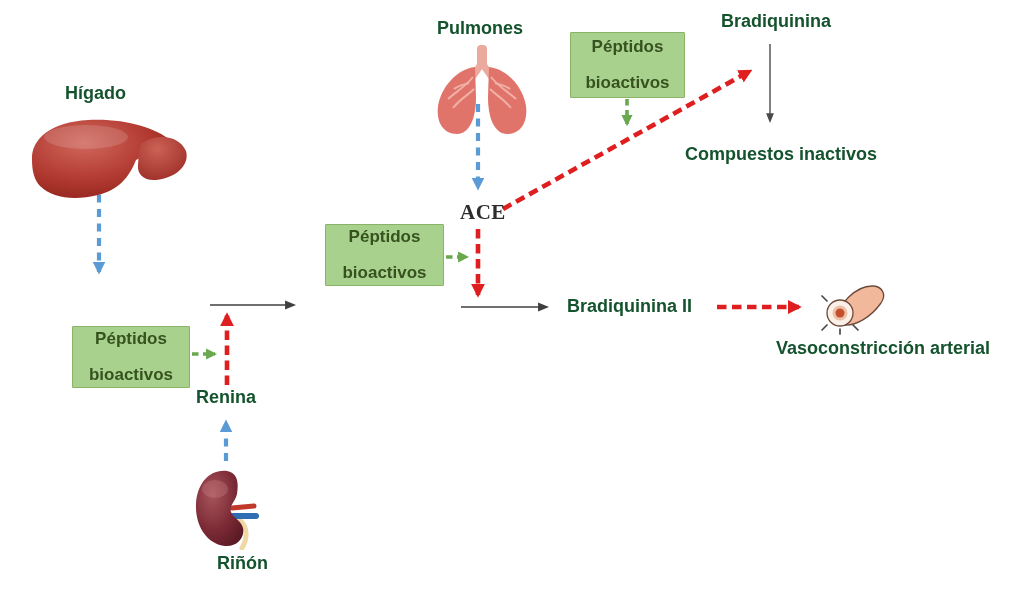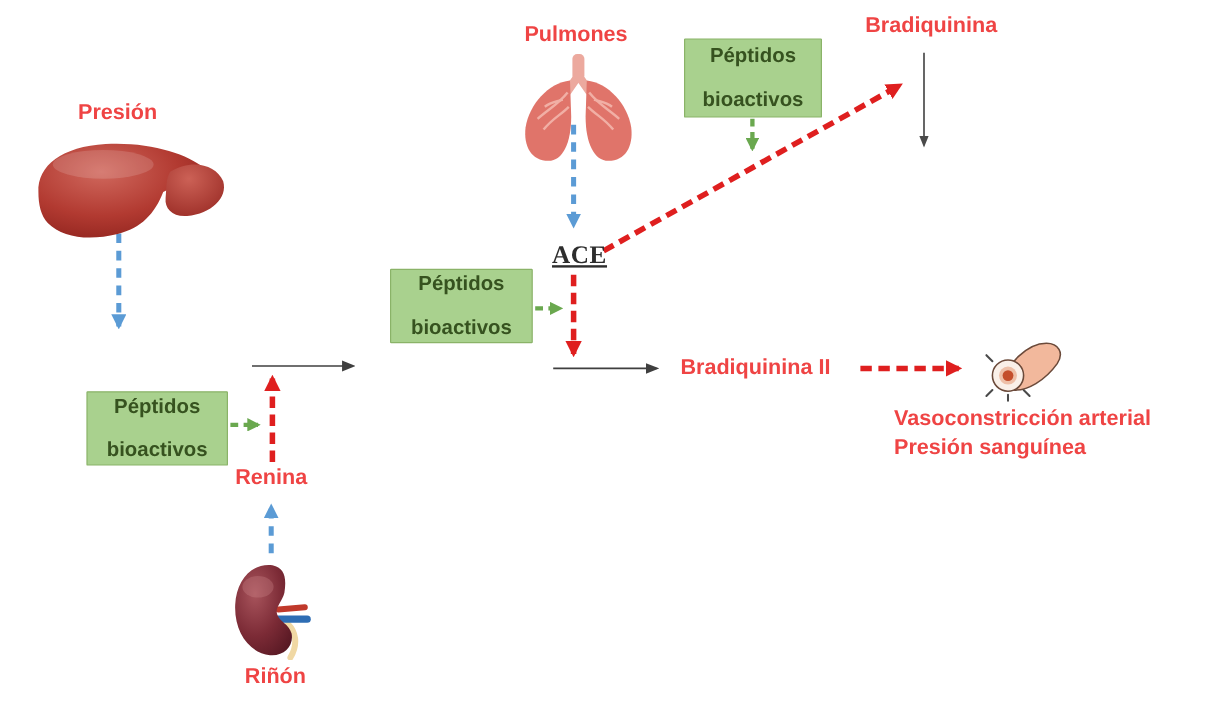--- a/index.html
+++ b/index.html
@@ -1,28 +1,28 @@
 <!DOCTYPE html>
 <html><head>
 <meta charset="utf-8">
 <style>
   html,body{margin:0;padding:0;background:#ffffff;}
   #canvas{
     position:relative;width:1024px;height:593px;background:#ffffff;
     font-family:"Liberation Sans",sans-serif;overflow:hidden;
   }
   .label{
-    position:absolute;font-weight:700;font-size:18px;color:#ef4444;
+    position:absolute;font-weight:700;font-size:18px;color:#14532d;
     white-space:nowrap;line-height:1.1;
   }
   .ace-label{
     font-family:"Liberation Serif",serif;font-weight:600;font-size:21px;
-    color:#2d2d2d;letter-spacing:.5px;text-decoration:underline;
+    color:#2d2d2d;letter-spacing:.5px;
   }
-  .two-line{white-space:normal;text-align:left;line-height:1.35;}
+  .two-line{white-space:normal;text-align:right;line-height:1.35;}
   .gbox{
     position:absolute;background:#a9d18e;border:1px solid #8ab368;
     display:flex;flex-direction:column;justify-content:center;align-items:center;
     font-weight:700;font-size:17px;color:#36521f;line-height:1.4;border-radius:1px;gap:12px;
   }
   .organ,.arrow-layer{position:absolute;}
   .arrow-layer{left:0;top:0;pointer-events:none;}
   .blue-dash{stroke:#5b9bd5;stroke-width:4.2;stroke-dasharray:8 6.5;fill:none;}
   .red-dash{stroke:#df1f1f;stroke-width:4.6;stroke-dasharray:9.5 5.5;fill:none;}
   .green-dash{stroke:#6aa84f;stroke-width:3.6;stroke-dasharray:6.5 4.5;fill:none;}
@@ -129,31 +129,31 @@
       <line x1="17" y1="45" x2="12" y2="50"></line>
       <line x1="43" y1="45" x2="48" y2="50"></line>
       <line x1="30" y1="49" x2="30" y2="54"></line>
     </g>
     <path d="M26,40 C28,24 46,6 62,6 C72,6 77,14 71,23 C61,37 46,46 34,45 C27,44 25,43 26,40 Z" fill="#f2b89c" stroke="#6b4a3a" stroke-width="1.3"></path>
     <circle cx="30" cy="33" r="13" fill="#faf0e8" stroke="#6b4a3a" stroke-width="1.3"></circle>
     <circle cx="30" cy="33" r="7.5" fill="#eec0a8"></circle>
     <circle cx="30" cy="33" r="4.5" fill="#c44f2c"></circle>
   </svg>
 
-  <div class="label" style="left:65px;top:84px">Presión</div>
+  <div class="label" style="left:65px;top:84px">Hígado</div>
   <div class="label" style="left:437px;top:19px">Pulmones</div>
   <div class="label" style="left:721px;top:12px">Bradiquinina</div>
+  <div class="label" style="left:685px;top:145px">Compuestos inactivos</div>
   <div class="label ace-label" style="left:460px;top:201px">ACE</div>
   <div class="label" style="left:567px;top:297px">Bradiquinina II</div>
   <div class="label" style="left:196px;top:388px">Renina</div>
-  <div class="label" style="left:204px;top:554px">Riñón</div>
+  <div class="label" style="left:217px;top:554px">Riñón</div>
 
   <div class="label two-line" style="left:745px;top:336px;width:245px">
     <div>Vasoconstricción arterial</div>
-    <div>Presión sanguínea</div>
   </div>
 
   <div class="gbox" style="left:72px;top:326px;width:116px;height:60px">
     <div>Péptidos</div>
     <div>bioactivos</div>
   </div>
   <div class="gbox" style="left:325px;top:224px;width:117px;height:60px">
     <div>Péptidos</div>
     <div>bioactivos</div>
   </div>

